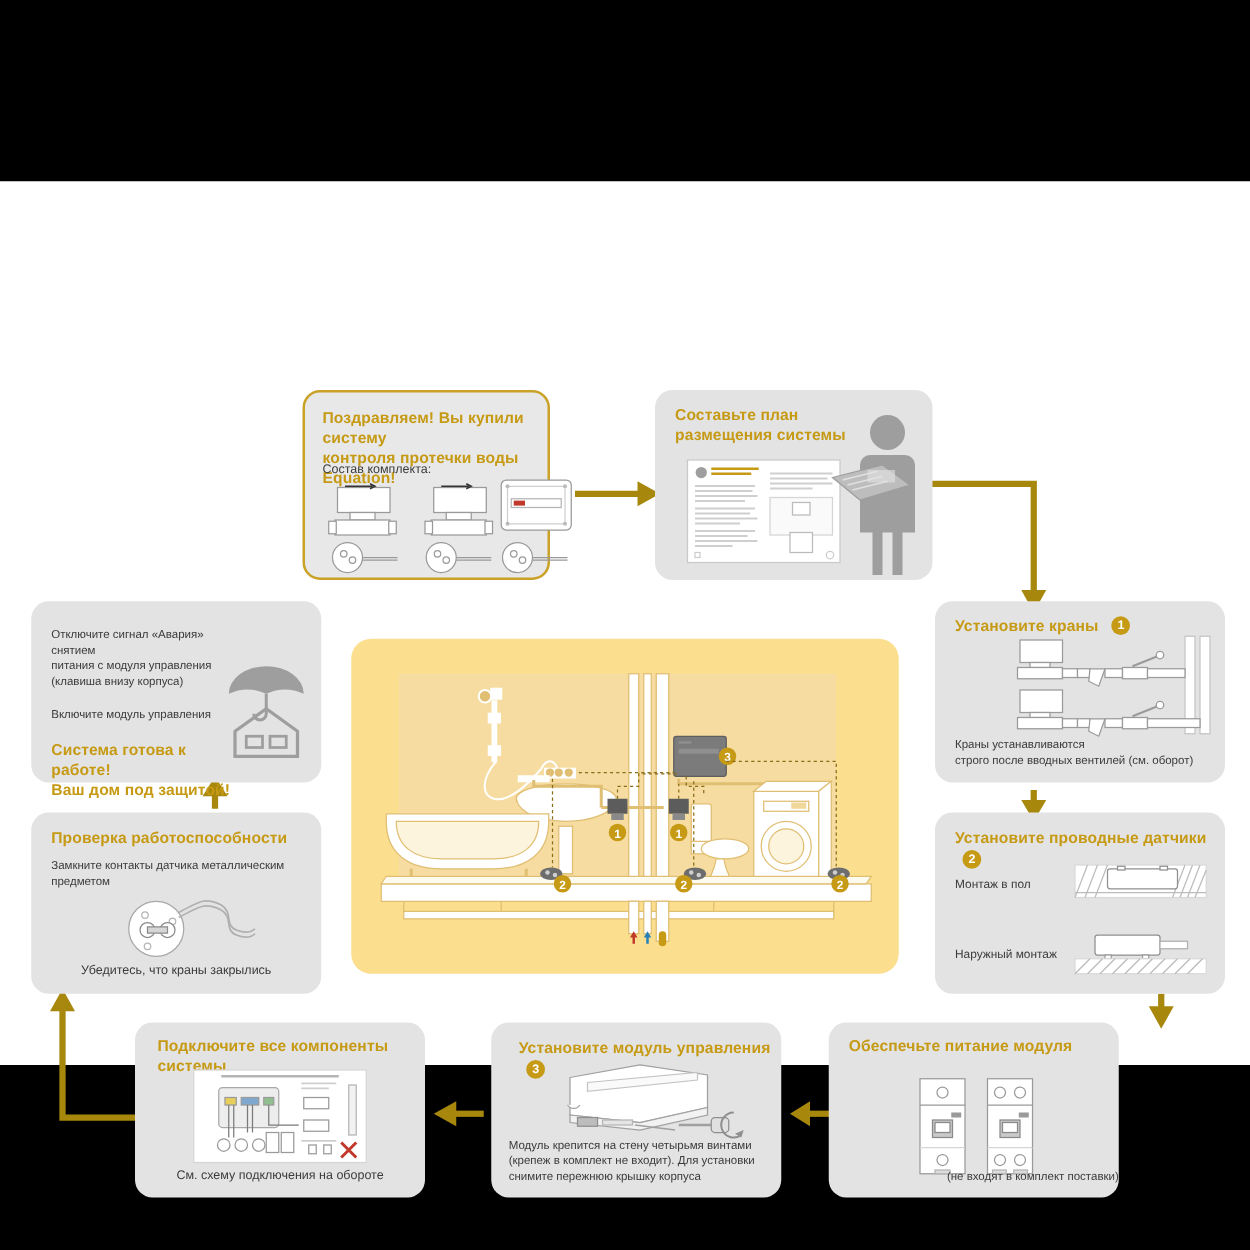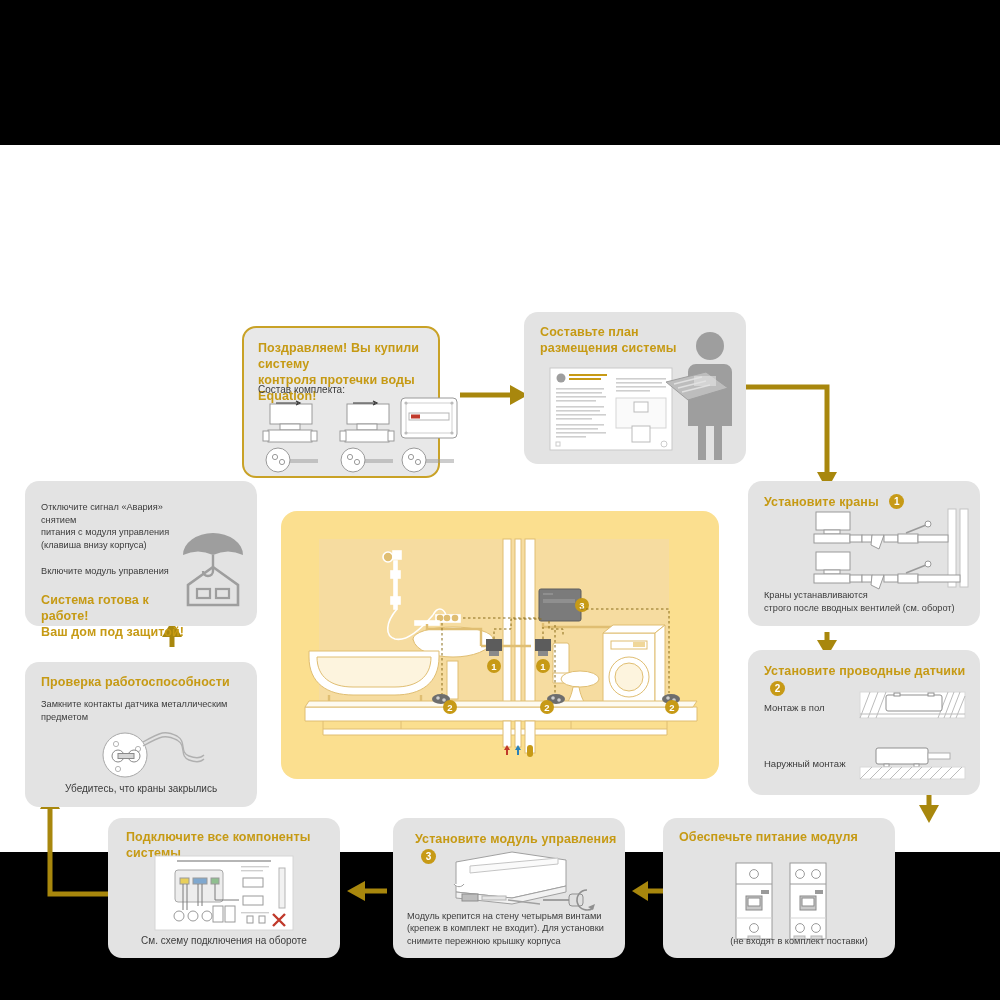--- a/index.html
+++ b/index.html
@@ -58,21 +58,21 @@
   <svg class="arrow" style="left:34px;top:644px;" width="100" height="110" viewBox="0 0 100 110">
     <path d="M100 105 H16 V18" stroke="#a8870d" stroke-width="5" fill="none"></path>
     <path d="M6 20 L16 2 L26 20 Z" fill="#a8870d"></path>
   </svg>
 
   <svg class="arrow" style="left:158px;top:474px;" width="30" height="30" viewBox="0 0 30 30">
     <path d="M14 28 V14" stroke="#a8870d" stroke-width="5" fill="none"></path>
     <path d="M4 18 L14 2 L24 18 Z" fill="#a8870d"></path>
   </svg>
 
-  <div class="box hl" style="left:242px;top:181px;width:198px;height:152px;">
+  <div class="box hl" style="left:242px;top:167px;width:198px;height:152px;">
     <div style="position:absolute;left:14px;top:12px;width:198px;">
       <div class="title">Поздравляем! Вы купили систему</div>
       <div class="title">контроля протечки воды Equation!</div>
     </div>
     <div class="bodytxt" style="position:absolute;left:14px;top:56px;font-size:10px;">Состав комплекта:</div>
 
     <svg style="position:absolute;left:18px;top:72px;" width="62" height="44" viewBox="0 0 62 44">
       <rect x="8" y="4" width="42" height="20" fill="#fff" stroke="#9a9a9a" stroke-width="1"></rect>
       <path d="M14 3 L36 3 M34 1 L38 3 L34 5" stroke="#333" stroke-width="1.2" fill="none"></path>
       <rect x="18" y="24" width="20" height="6" fill="#fff" stroke="#9a9a9a"></rect>
@@ -263,21 +263,21 @@
       <path d="M1 22 H37" stroke="#9a9a9a"></path>
       <rect x="26" y="28" width="8" height="4" fill="#9a9a9a"></rect>
       <rect x="11" y="34" width="16" height="14" fill="#c9c9c9" stroke="#8a8a8a"></rect>
       <rect x="13" y="36" width="12" height="8" fill="#fff" stroke="#8a8a8a"></rect>
       <path d="M1 56 H37" stroke="#d5d5d5"></path>
       <circle cx="11" cy="66" r="4.4" fill="#fff" stroke="#9a9a9a"></circle>
       <circle cx="27" cy="66" r="4.4" fill="#fff" stroke="#9a9a9a"></circle>
       <rect x="5" y="74" width="11" height="3" fill="#dcdcdc" stroke="#b5b5b5"></rect>
       <rect x="22" y="74" width="11" height="3" fill="#dcdcdc" stroke="#b5b5b5"></rect>
     </svg>
-    <div class="bodytxt" style="position:absolute;left:0;right:0;bottom:11px;text-align:center;margin-left:40px;">(не входят в комплект поставки)</div>
+    <div class="bodytxt" style="position:absolute;left:0;right:0;bottom:11px;text-align:right;margin-left:40px;">(не входят в комплект поставки)</div>
   </div>
 
   <div class="box" style="left:393px;top:673px;width:232px;height:140px;">
     <div style="position:absolute;left:22px;top:11px;">
       <span class="title">Установите модуль управления</span>
       <span class="badge" style="margin-left:6px;">3</span>
     </div>
     <svg style="position:absolute;left:55px;top:30px;" width="125" height="62" viewBox="0 0 125 62">
       <path d="M8 14 L64 4 L118 12 L118 38 L64 50 L8 44 Z" fill="#fff" stroke="#a0a0a0"></path>
       <path d="M22 18 L110 10 L110 16 L22 25 Z" fill="#fafafa" stroke="#c4c4c4"></path>
@@ -328,21 +328,21 @@
           <rect x="86" y="14" width="22" height="1.4"></rect>
         <rect x="86" y="56" width="28" height="1.4"></rect>
       </g>
       <rect x="92" y="60" width="6" height="7" fill="#fff" stroke="#9a9a9a"></rect>
       <rect x="104" y="60" width="6" height="7" fill="#fff" stroke="#9a9a9a"></rect>
       <path d="M118 58 L130 70 M130 58 L118 70" stroke="#c0392b" stroke-width="2.4"></path>
     </svg>
     <div class="bodytxt" style="position:absolute;left:0;right:0;bottom:11px;text-align:center;font-size:10px;">См. схему подключения на обороте</div>
   </div>
 
-  <div class="box" style="left:25px;top:517px;width:232px;height:145px;padding-left:15px;">
+  <div class="box" style="left:25px;top:505px;width:232px;height:145px;padding-left:15px;">
     <div class="title" style="position:absolute;left:16px;top:12px;">Проверка работоспособности</div>
     <div style="position:absolute;left:16px;top:36px;width:206px;">
       <div class="bodytxt">Замкните контакты датчика металлическим</div>
       <div class="bodytxt">предметом</div>
     </div>
     <svg style="position:absolute;left:60px;top:62px;" width="120" height="55" viewBox="0 0 120 55">
       <circle cx="40" cy="31" r="22" fill="#fff" stroke="#a8a8a8"></circle>
       <circle cx="31" cy="20" r="2.6" fill="none" stroke="#b5b5b5"></circle>
       <circle cx="53" cy="25" r="2.6" fill="none" stroke="#b5b5b5"></circle>
       <circle cx="33" cy="45" r="2.6" fill="none" stroke="#b5b5b5"></circle>

